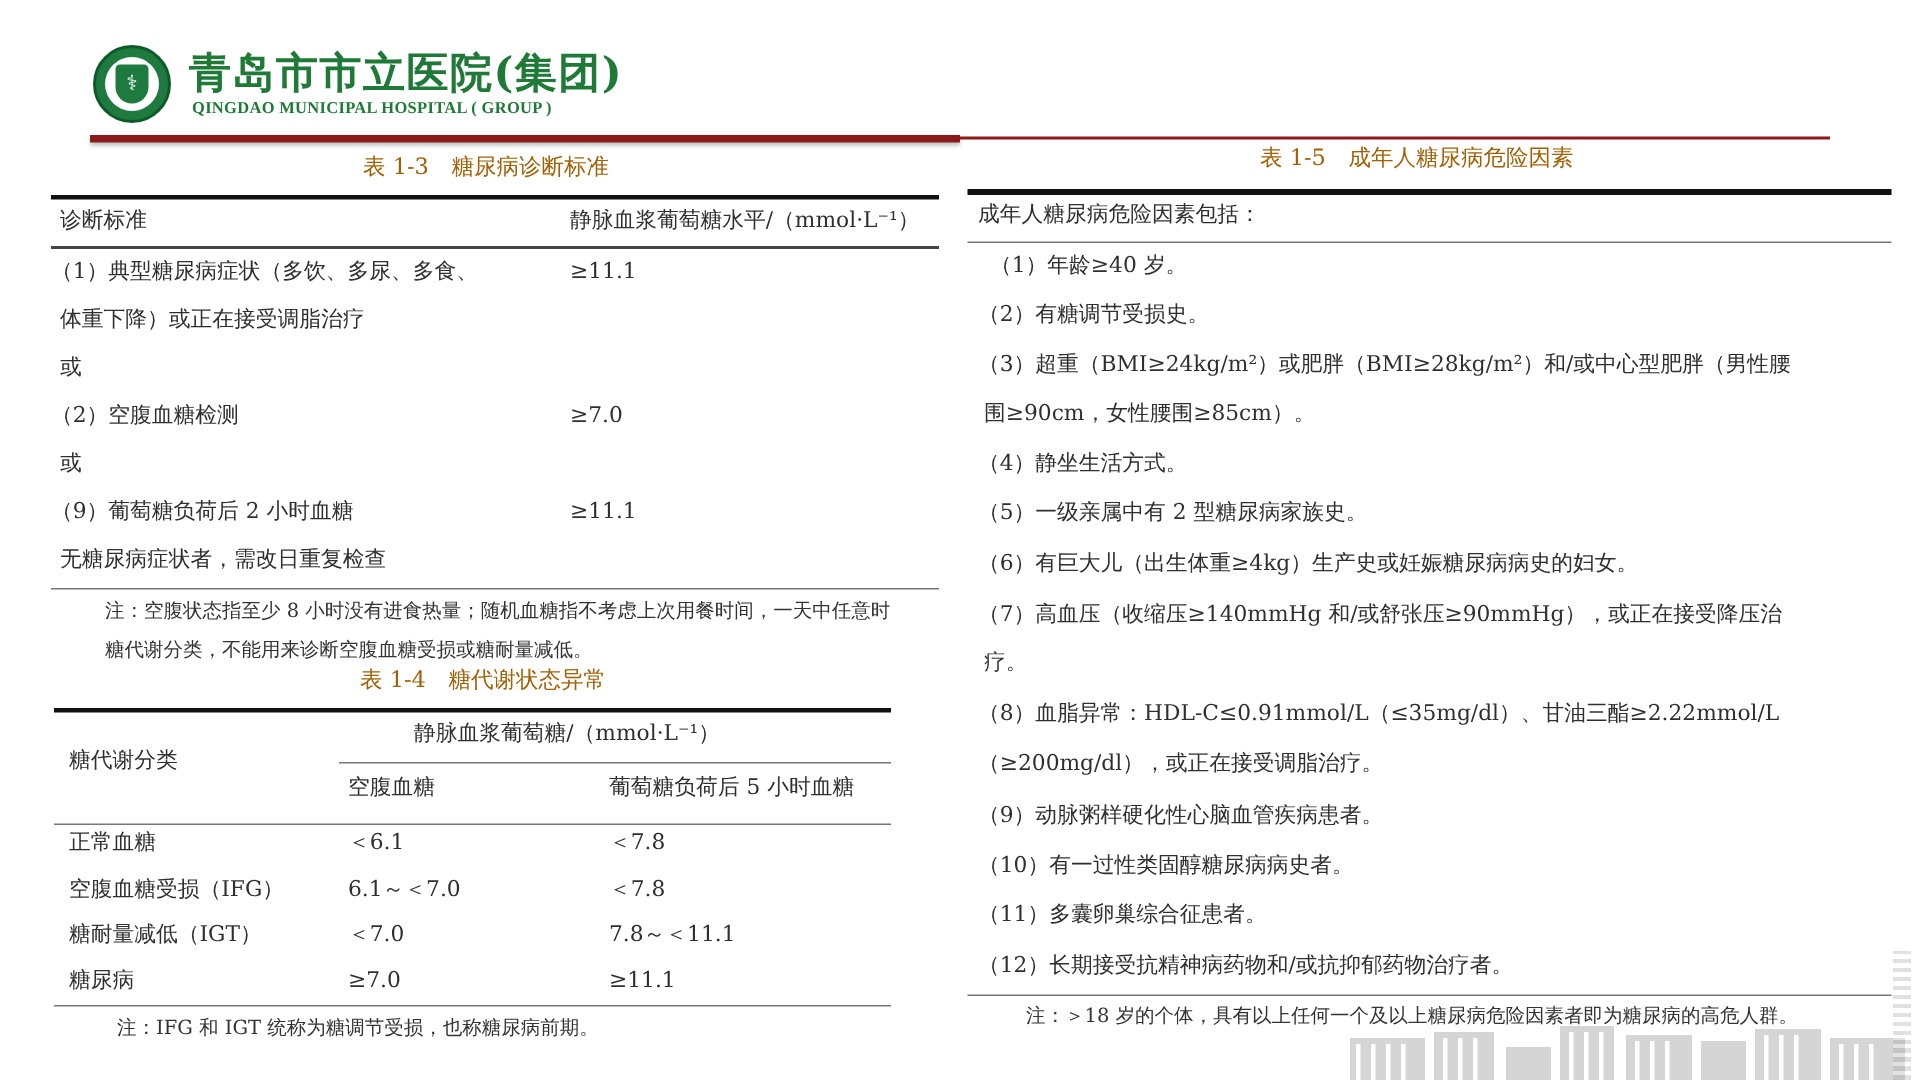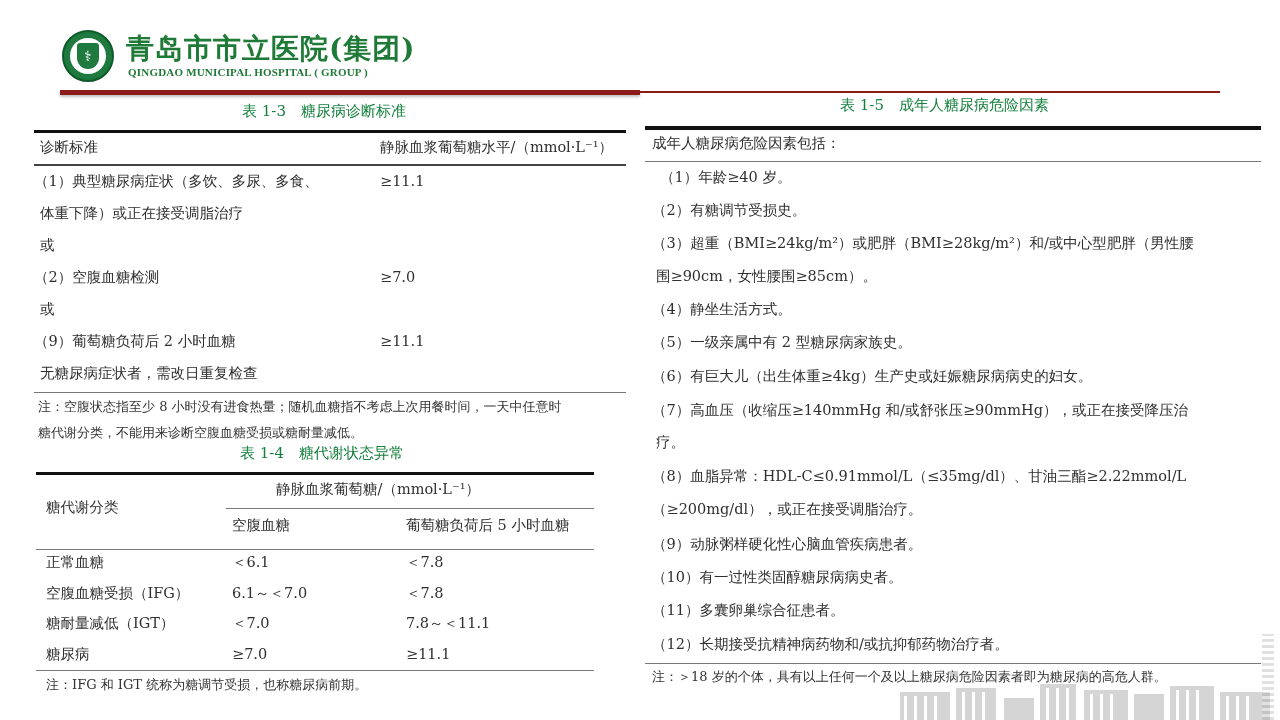--- a/index.html
+++ b/index.html
@@ -11,22 +11,22 @@
           background: #1e7a3e; border: 2px solid #0f5a2a; display: flex; align-items: center; justify-content: center; }
   .logo-inner { width: 36px; height: 36px; border-radius: 50%; background: #fff; display: flex; align-items: center; justify-content: center; }
   .logo-shield { width: 22px; height: 26px; background: #1e7a3e; border-radius: 3px 3px 11px 11px; display: flex; align-items: center; justify-content: center; color: #fff; font-size: 14px; font-family: "DejaVu Sans", sans-serif; font-weight: bold; }
   .brand-cn { position: absolute; left: 126px; top: 34px; font-size: 28px; font-weight: bold; color: #1f7a37; letter-spacing: 1px; font-family: "DejaVu Serif", serif; line-height: 30px; }
   .brand-en { position: absolute; left: 128px; top: 66px; font-size: 11px; font-weight: bold; color: #1f7a37; letter-spacing: 0.2px; font-family: "Liberation Serif", serif; }
   .red-line-thick { position: absolute; left: 60px; top: 90px; width: 580px; height: 5px; background: #8b1a1a; box-shadow: 0 2px 3px rgba(0,0,0,0.25); }
   .red-line-thin { position: absolute; left: 640px; top: 91px; width: 580px; height: 2px; background: #8b1a1a; }
 
   
   .t { position: absolute; font-size: 14.5px; white-space: nowrap; color: #2f2f2f; line-height: 18px; }
-  .caption { position: absolute; font-size: 15px; color: #15803d; white-space: nowrap; }
-  .note { position: absolute; font-size: 13px; color: #333; white-space: nowrap; }
+  .caption { position: absolute; font-size: 15px; color: #a16207; white-space: nowrap; }
+  .note { position: absolute; font-size: 13px; color: #333; white-space: nowrap; margin-left: 32px; }
   .rule-thick { position: absolute; height: 3px; background: #111; }
   .rule-thin { position: absolute; height: 1px; background: #777; }
 
   
   .skyline { position: absolute; left: 900px; top: 684px; width: 370px; height: 36px; opacity: 0.35; }
   .skyline-side { position: absolute; left: 1262px; top: 634px; width: 12px; height: 86px; opacity: 0.3;
                   background: repeating-linear-gradient(0deg, #999 0 3px, #fff 3px 6px); }
 </style>
 </head>
 <body>

